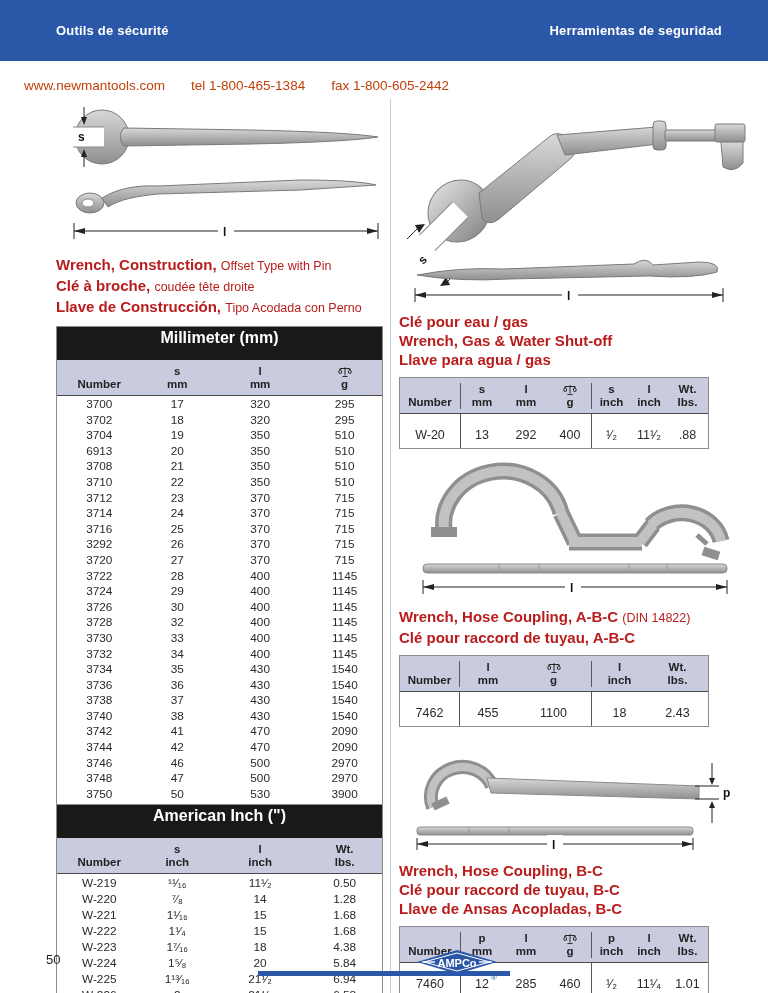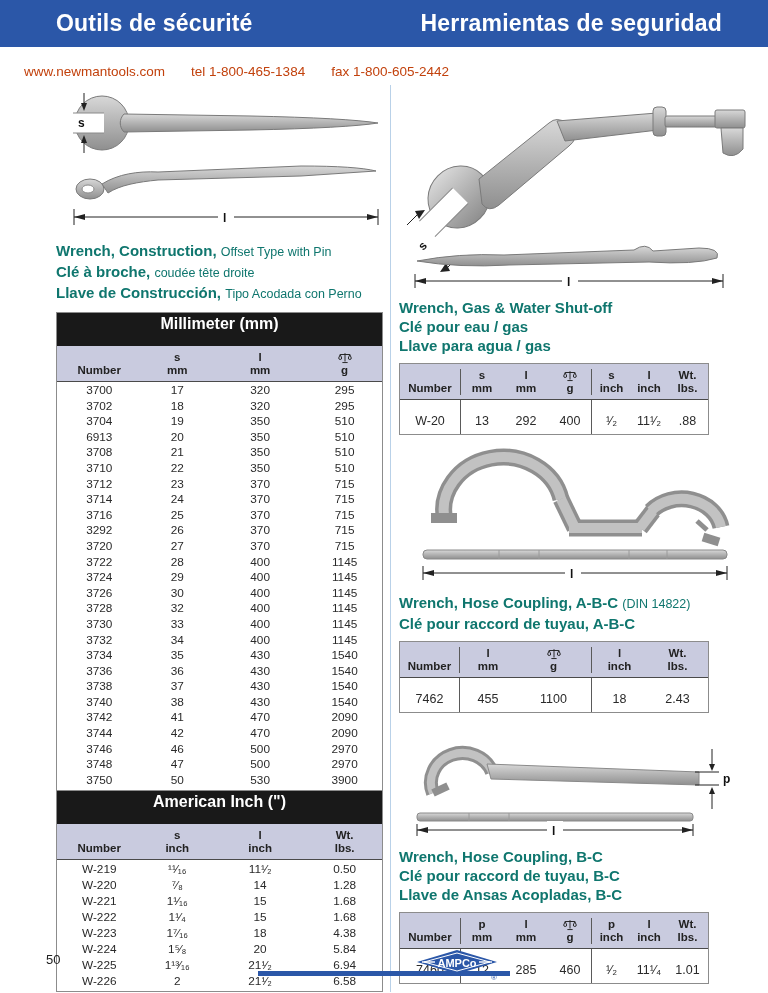--- a/index.html
+++ b/index.html
@@ -4,33 +4,33 @@
 <style>
   * { box-sizing: border-box; margin: 0; padding: 0; }
   html,body { width:768px; height:993px; }
   body {
     background:#ffffff;
     font-family:"Liberation Sans","DejaVu Sans",sans-serif;
     position:relative; overflow:hidden; color:#2a2a2a;
   }
   
   .banner {
-    height:47px; background:#2b57a8; color:#fff;
+    height:61px; background:#2b57a8; color:#fff;
     display:flex; align-items:center; justify-content:space-between;
-    padding:0 46px 0 56px; font-weight:bold; font-size:23px; letter-spacing:.2px;
+    padding:0 46px 0 56px; font-weight:bold; font-size:13px; letter-spacing:.2px;
   }
   
   .contact { padding:17px 0 6px 24px; font-size:13.5px; display:flex; gap:26px; color:#c2410c; }
   
   .main { display:flex; padding:0 18px 0 56px; align-items:stretch; }
   .col-left  { width:327px; flex:none; }
   .vdivider  { width:1px; background:#b9d1e8; margin-left:7px; flex:none; }
   .col-right { flex:1; padding-left:8px; }
   
-  .prod-head { color:#0f766e; margin:8px 0 8px 0; }
+  .prod-head { color:#b91c1c; margin:8px 0 8px 0; }
   .prod-head .line { font-size:15px; font-weight:bold; line-height:19px; white-space:nowrap; }
   .prod-head .suffix { font-weight:normal; font-size:12.5px; }
   
   .tbl { border:1px solid #8c8c8c; background:#fff; }
   .tbl + .tbl { margin-top:-1px; }
   .section-bar {
     background:#191919; color:#fff; font-weight:bold; font-size:16px;
     padding:4px 9px 16px 9px; line-height:13px;text-align:center;
   }
   .thead { background:#c9cbdf; border-bottom:1.6px solid #4a4a4a; padding:5px 0 4px 0; }
@@ -426,22 +426,22 @@
           <line x1="324" y1="189" x2="324" y2="203"></line>
         <line x1="16" y1="196" x2="324" y2="196"></line>
         <polygon points="16,196 27,193 27,199" fill="#222" stroke="none"></polygon>
         <polygon points="324,196 313,193 313,199" fill="#222" stroke="none"></polygon>
         <rect x="163" y="186" width="16" height="18" fill="#fff" stroke="none"></rect>
       </g>
       <text class="dim-t" x="168" y="201">l</text>
     </svg>
 
     <div class="prod-head">
+      <div class="line">Clé pour eau / gas</div>
       <div class="line">Wrench, Gas &amp; Water Shut-off</div>
-      <div class="line">Clé pour eau / gas</div>
       <div class="line">Llave para agua / gas</div>
     </div>
 
     <div class="tbl spec w20">
       <div class="thead">
           <div class="th c0">
             <span class="t"></span>
             <span class="b">Number</span>
           </div>
           <div class="th c1">

